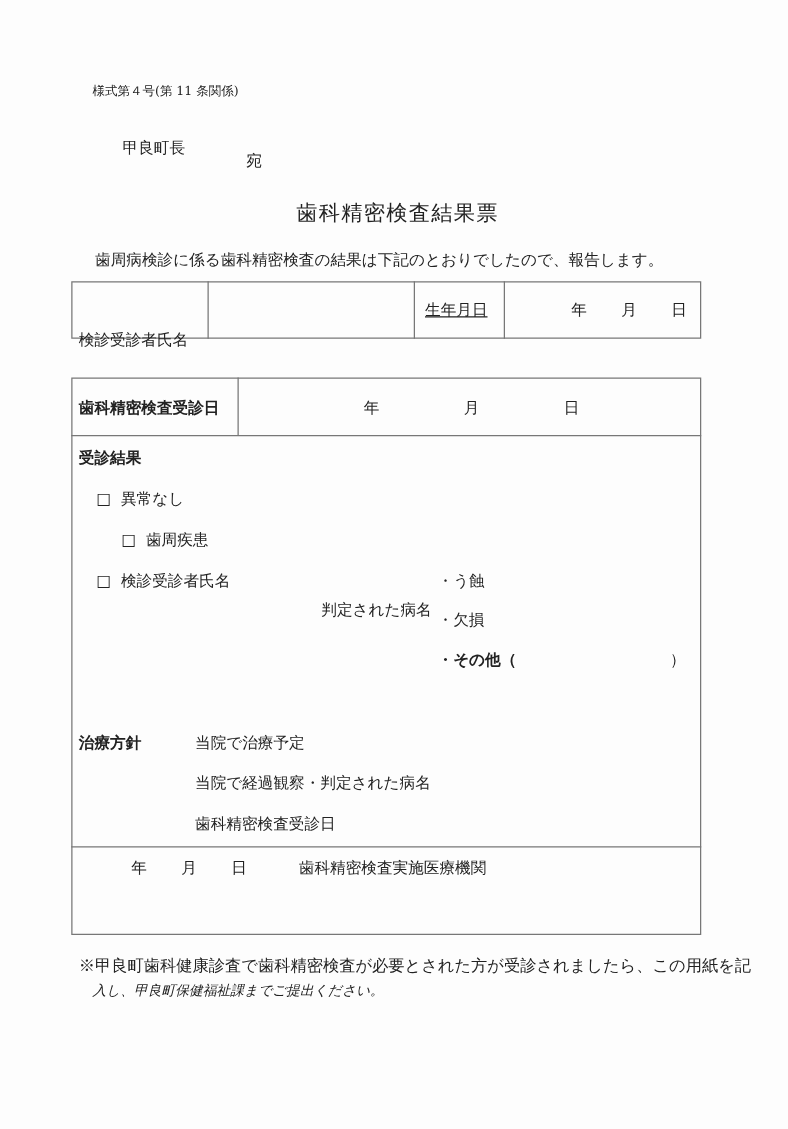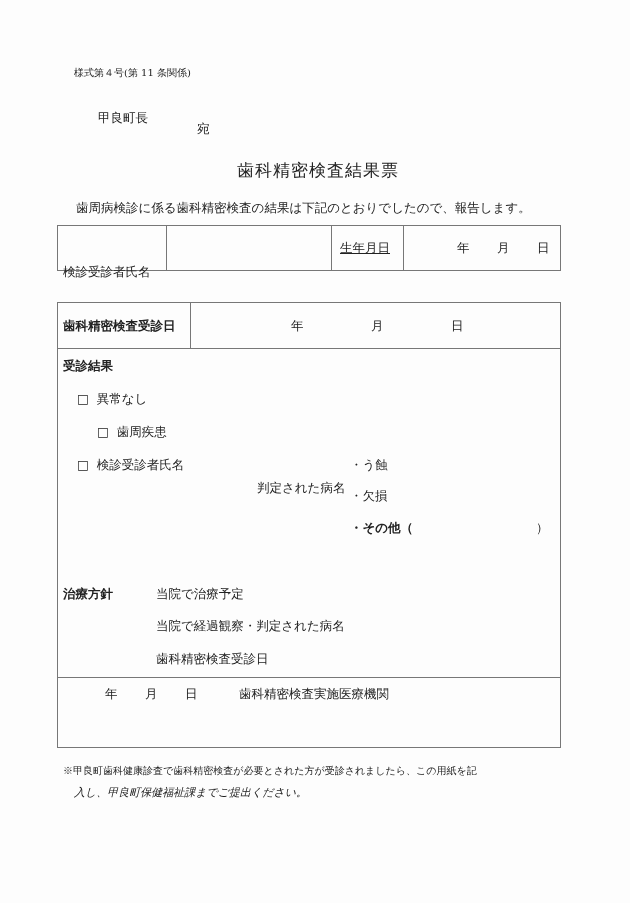--- a/index.html
+++ b/index.html
@@ -73,14 +73,14 @@
 <div class="abs norm" style="left:156px;top:586px;">当院で治療予定</div>
 <div class="abs norm" style="left:156px;top:618px;">当院で経過観察・判定された病名</div>
 <div class="abs norm" style="left:156px;top:651px;">歯科精密検査受診日</div>
 
 <div class="abs norm" style="left:105px;top:686px;">年</div>
 <div class="abs norm" style="left:145px;top:686px;">月</div>
 <div class="abs norm" style="left:185px;top:686px;">日</div>
 <div class="abs norm" style="left:239px;top:686px;">歯科精密検査実施医療機関</div>
 <div class="abs" style="left:239px;top:706px;width:310px;height:36px;"></div>
 
-<div class="abs small" style="left:63px;top:764px;font-size:10px;font-family:Liberation Serif, serif;">※甲良町歯科健康診査で歯科精密検査が必要とされた方が受診されましたら、この用紙を記</div>
+<div class="abs small" style="left:63px;top:764px;font-size:13px;font-family:Liberation Serif, serif;">※甲良町歯科健康診査で歯科精密検査が必要とされた方が受診されましたら、この用紙を記</div>
 <div class="abs small" style="left:74px;top:785px;font-size:11px;font-style:italic;">入し、甲良町保健福祉課までご提出ください。</div>
 
 </body></html>

